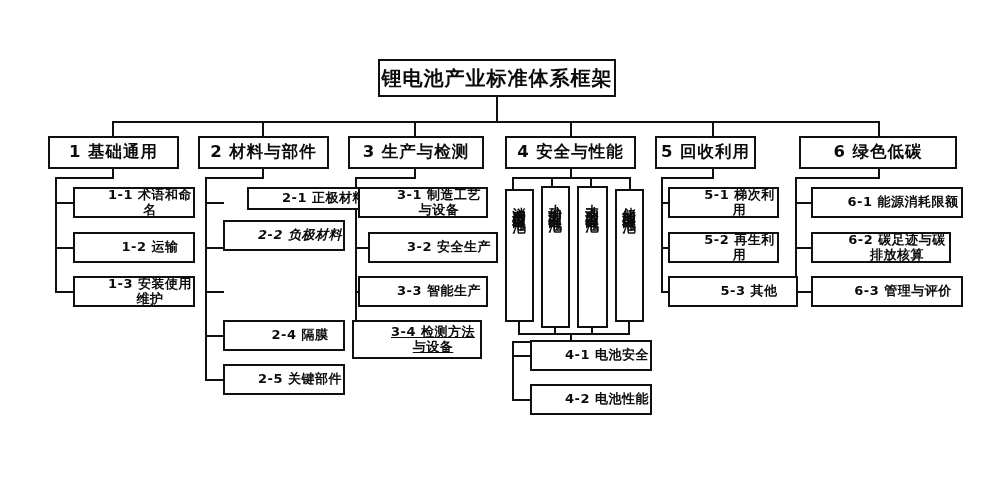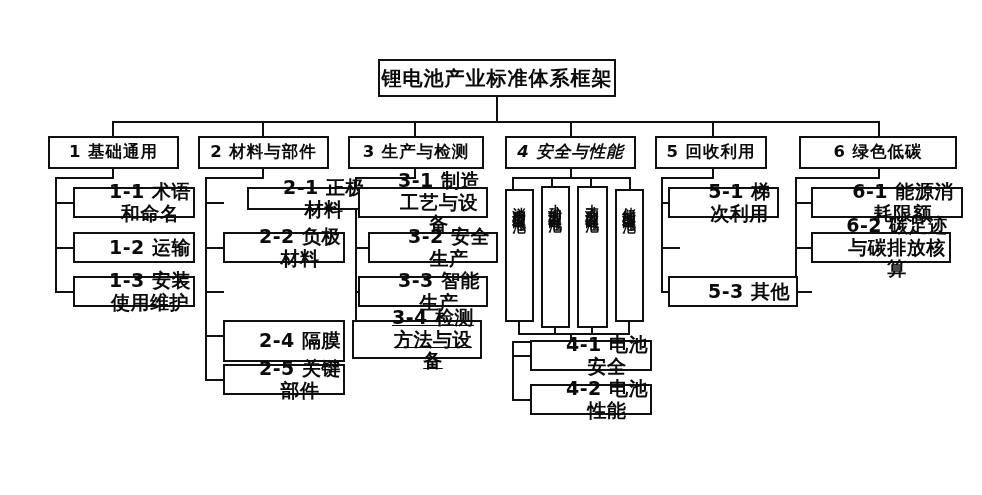--- a/index.html
+++ b/index.html
@@ -30,21 +30,21 @@
     line-height:1.15;
     letter-spacing:0.5px;
     z-index:3;
   }
   .box.title{
     font-size:20px;
     letter-spacing:1px;
     border-width:2px;
   }
   .box.lvl1{ font-size:16.5px; letter-spacing:1px;}
-  .box.lvl2{ font-size:19px;padding-left:32px;}
+  .box.lvl2{ font-size:13px;padding-left:32px;}
   .box.vtext{
     font-size:13.5px;
     writing-mode:vertical-rl;
     text-orientation:upright;
     letter-spacing:2.5px;
     padding:5px 0;
     line-height:1.05;
     justify-content:flex-start;
   }
   
@@ -92,40 +92,40 @@
   <div class="ln v" style="left:262px;top:169px;height:10px;"></div>
   <div class="ln h" style="left:205px;top:177px;width:59px;"></div>
   <div class="ln v" style="left:205px;top:177px;height:202px;"></div>
   <div class="ln h" style="left:205px;top:202px;width:19px;"></div>
   <div class="ln h" style="left:205px;top:247px;width:19px;"></div>
   <div class="ln h" style="left:205px;top:291px;width:19px;"></div>
   <div class="ln h" style="left:205px;top:335px;width:19px;"></div>
   <div class="ln h" style="left:205px;top:379px;width:19px;"></div>
 
   <div class="box lvl2" style="left:223px;top:187px;width:122px;height:23px;margin-left:24px;">2-1 正极材料</div>
-  <div class="box lvl2" style="left:223px;top:232px;width:122px;height:31px;">2-2 负极材料</div>
-  <div class="box lvl2" style="left:223px;top:320px;width:122px;height:42px;">2-4 隔膜</div>
+  <div class="box lvl2" style="left:223px;top:220px;width:122px;height:31px;font-style:italic;">2-2 负极材料</div>
+  <div class="box lvl2" style="left:223px;top:320px;width:122px;height:31px;">2-4 隔膜</div>
   <div class="box lvl2" style="left:223px;top:364px;width:122px;height:31px;">2-5 关键部件</div>
 
   <div class="box lvl1" style="left:348px;top:136px;width:136px;height:33px;">3 生产与检测</div>
 
   <div class="ln v" style="left:414px;top:169px;height:10px;"></div>
   <div class="ln h" style="left:355px;top:177px;width:61px;"></div>
   <div class="ln v" style="left:355px;top:177px;height:158px;"></div>
   <div class="ln h" style="left:355px;top:202px;width:19px;"></div>
   <div class="ln h" style="left:355px;top:247px;width:19px;"></div>
   <div class="ln h" style="left:355px;top:291px;width:19px;"></div>
   <div class="ln h" style="left:355px;top:335px;width:19px;"></div>
 
   <div class="box lvl2" style="left:358px;top:187px;width:130px;height:31px;">3-1 制造工艺与设备</div>
   <div class="box lvl2" style="left:368px;top:232px;width:130px;height:31px;">3-2 安全生产</div>
   <div class="box lvl2" style="left:358px;top:276px;width:130px;height:31px;">3-3 智能生产</div>
   <div class="box lvl2" style="left:352px;top:320px;width:130px;height:39px;text-decoration:underline;">3-4 检测方法与设备</div>
 
-  <div class="box lvl1" style="left:505px;top:136px;width:131px;height:33px;font-style:italic;">4 安全与性能</div>
+  <div class="box lvl1" style="left:505px;top:136px;width:131px;height:33px;">4 安全与性能</div>
 
   <div class="ln v" style="left:570px;top:169px;height:10px;"></div>
   <div class="ln h" style="left:512px;top:177px;width:118px;"></div>
   <div class="ln v" style="left:512px;top:177px;height:13px;"></div>
   <div class="ln v" style="left:551px;top:177px;height:13px;"></div>
   <div class="ln v" style="left:590px;top:177px;height:13px;"></div>
   <div class="ln v" style="left:629px;top:177px;height:13px;"></div>
 
   <div class="box vtext" style="left:505px;top:189px;width:29px;height:133px;">消费型锂电池</div>
   <div class="box vtext" style="left:541px;top:186px;width:29px;height:142px;">小动力型锂电池</div>
@@ -139,37 +139,39 @@
   <div class="ln h" style="left:518px;top:333px;width:112px;"></div>
   <div class="ln v" style="left:570px;top:333px;height:10px;"></div>
   <div class="ln h" style="left:512px;top:341px;width:60px;"></div>
   <div class="ln v" style="left:512px;top:341px;height:59px;"></div>
   <div class="ln h" style="left:512px;top:355px;width:19px;"></div>
   <div class="ln h" style="left:512px;top:399px;width:19px;"></div>
 
   <div class="box lvl2" style="left:530px;top:340px;width:122px;height:31px;">4-1 电池安全</div>
   <div class="box lvl2" style="left:530px;top:384px;width:122px;height:31px;">4-2 电池性能</div>
 
-  <div class="box lvl1" style="left:655px;top:136px;width:112px;height:33px;">5 回收利用</div>
+  <div class="box lvl1" style="left:655px;top:136px;width:101px;height:33px;">5 回收利用</div>
 
   <div class="ln v" style="left:712px;top:169px;height:10px;"></div>
   <div class="ln h" style="left:661px;top:177px;width:53px;"></div>
   <div class="ln v" style="left:661px;top:177px;height:114px;"></div>
   <div class="ln h" style="left:661px;top:202px;width:19px;"></div>
   <div class="ln h" style="left:661px;top:247px;width:19px;"></div>
   <div class="ln h" style="left:661px;top:291px;width:19px;"></div>
 
   <div class="box lvl2" style="left:668px;top:187px;width:111px;height:31px;">5-1 梯次利用</div>
+  <div class="box lvl2" style="left:668px;top:232px;width:111px;height:31px;">5-2 再生利用</div>
   <div class="box lvl2" style="left:668px;top:276px;width:130px;height:31px;">5-3 其他</div>
 
   <div class="box lvl1" style="left:799px;top:136px;width:158px;height:33px;">6 绿色低碳</div>
 
   <div class="ln v" style="left:878px;top:169px;height:10px;"></div>
   <div class="ln h" style="left:795px;top:177px;width:85px;"></div>
   <div class="ln v" style="left:795px;top:177px;height:114px;"></div>
   <div class="ln h" style="left:795px;top:202px;width:17px;"></div>
   <div class="ln h" style="left:795px;top:247px;width:17px;"></div>
   <div class="ln h" style="left:795px;top:291px;width:17px;"></div>
 
   <div class="box lvl2" style="left:811px;top:187px;width:152px;height:31px;">6-1 能源消耗限额</div>
   <div class="box lvl2" style="left:811px;top:232px;width:140px;height:31px;">6-2 碳足迹与碳排放核算</div>
+  <div class="box lvl2" style="left:811px;top:276px;width:152px;height:31px;">6-3 管理与评价</div>
 
 </div>
 
 </body></html>

